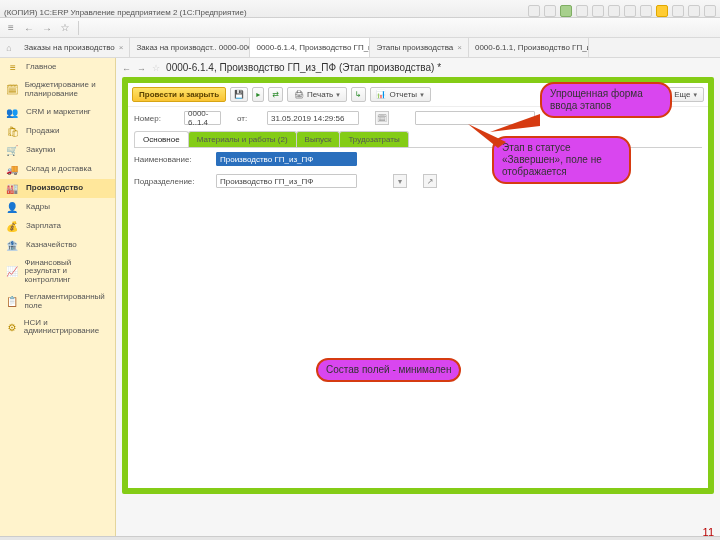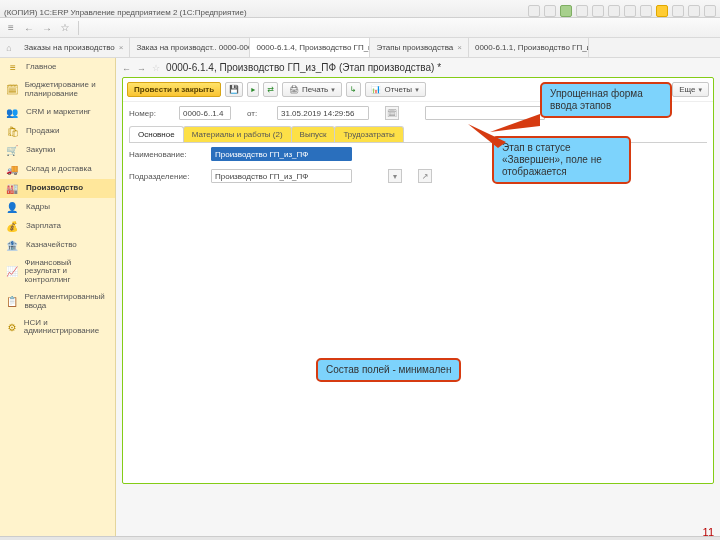--- a/index.html
+++ b/index.html
@@ -25,42 +25,42 @@
   .sidebar{width:116px;background:#fff3cc;border-right:1px solid #e4d59c;}
   .sideitem{display:flex;align-items:center;gap:6px;padding:4px 6px;font-size:8px;color:#555;}
   .sideicon{width:14px;display:flex;justify-content:center;color:#b88a00;font-size:10px;}
   .sideitem.on{background:#ffe79b;color:#333;font-weight:bold;}
   .sidelabel{line-height:1.1;}
   
   .content{flex:1;position:relative;background:#f6f6f6;}
   .bc{display:flex;align-items:center;gap:6px;padding:4px 6px;font-size:9px;color:#555;}
   .bc .back{color:#888;}
   .bc .star{color:#ccc;}
-  .panel{margin:0 6px 6px 6px;background:#fff;border:1px solid #84cc16;border-radius:2px;position:relative;}
+  .panel{margin:0 6px 6px 6px;background:#fff;border:6px solid #84cc16;border-radius:2px;position:relative;}
   .panelbar{display:flex;align-items:center;gap:4px;padding:4px;border-bottom:1px solid #eee;}
   .btn{border:1px solid #c8c8c8;background:linear-gradient(#fdfdfd,#eee);border-radius:2px;padding:2px 6px;font-size:8px;color:#444;display:inline-flex;align-items:center;gap:3px;cursor:pointer;}
   .btn.primary{background:linear-gradient(#ffe36a,#f9c433);border-color:#d7a515;color:#5a4200;font-weight:bold;}
   .btn.iconb{padding:2px 3px;}
   .caret{font-size:7px;color:#666;}
   .ewrap{margin-left:auto;}
   
   .frow{display:flex;align-items:center;gap:16px;padding:4px 6px;font-size:8px;color:#444;}
   .flabel{min-width:66px;color:#555;}
   .field{border:1px solid #c8c8c8;background:#fff;padding:1px 3px;height:14px;display:flex;align-items:center;border-radius:1px;}
   .field.sel{background:#2a6fbd;color:#fff;border-color:#2a6fbd;}
-  .fw60{width:52px;} .fw100{width:92px;} .fw160{width:141px;}
+  .fw60{width:37px;} .fw100{width:92px;} .fw160{width:141px;}
   .calicon{width:14px;height:14px;border:1px solid #c8c8c8;background:#f5f5f5;display:inline-flex;align-items:center;justify-content:center;color:#888;}
   
   .itabs{display:flex;gap:0;border-bottom:1px solid #d0d0d0;margin:2px 6px 0 6px;font-size:8px;}
-  .itab{padding:3px 8px;border:1px solid #d0d0d0;border-bottom:none;background:#fde047;border-top-left-radius:3px;border-top-right-radius:3px;margin-right:-1px;color:#555;}
+  .itab{padding:3px 8px;border:1px solid #d0d0d0;border-bottom:none;background:#84cc16;border-top-left-radius:3px;border-top-right-radius:3px;margin-right:-1px;color:#555;}
   .itab.active{background:#fff;color:#222;}
   
   .panelbody{height:340px;position:relative;}
   
-  .callout{position:absolute;background:#7dd3fc;border:2px solid #d63b11;border-radius:5px;padding:4px 8px;font-size:10px;color:#333;line-height:1.2;}
+  .callout{position:absolute;background:#d946ef;border:2px solid #d63b11;border-radius:14px;padding:4px 8px;font-size:10px;color:#333;line-height:1.2;}
   .callpointer{position:absolute;}
   .callpointer svg{display:block;}
   .slide-num{position:absolute;right:6px;bottom:2px;color:#b80000;font-size:11px;}
   .lowtab{position:absolute;left:0;bottom:0;width:720px;height:4px;background:#e6e6e6;border-top:1px solid #ccc;}
 </style>
 </head>
 <body>
 
 <div class="titlebar">
   <span>(КОПИЯ) 1С:ERP Управление предприятием 2  (1С:Предприятие)</span>
@@ -151,21 +151,21 @@
     <div class="sideitem">
         <span class="sideicon">🏦</span>
         <span class="sidelabel">Казначейство</span>
       </div>
     <div class="sideitem">
         <span class="sideicon">📈</span>
         <span class="sidelabel">Финансовый результат и контроллинг</span>
       </div>
     <div class="sideitem">
         <span class="sideicon">📋</span>
-        <span class="sidelabel">Регламентированный ввода</span>
+        <span class="sidelabel">Регламентированный поле</span>
       </div>
     <div class="sideitem">
         <span class="sideicon">⚙</span>
         <span class="sidelabel">НСИ и администрирование</span>
       </div>
   </div>
 
   <div class="content">
     <div class="bc">
       <span class="back">←</span>

